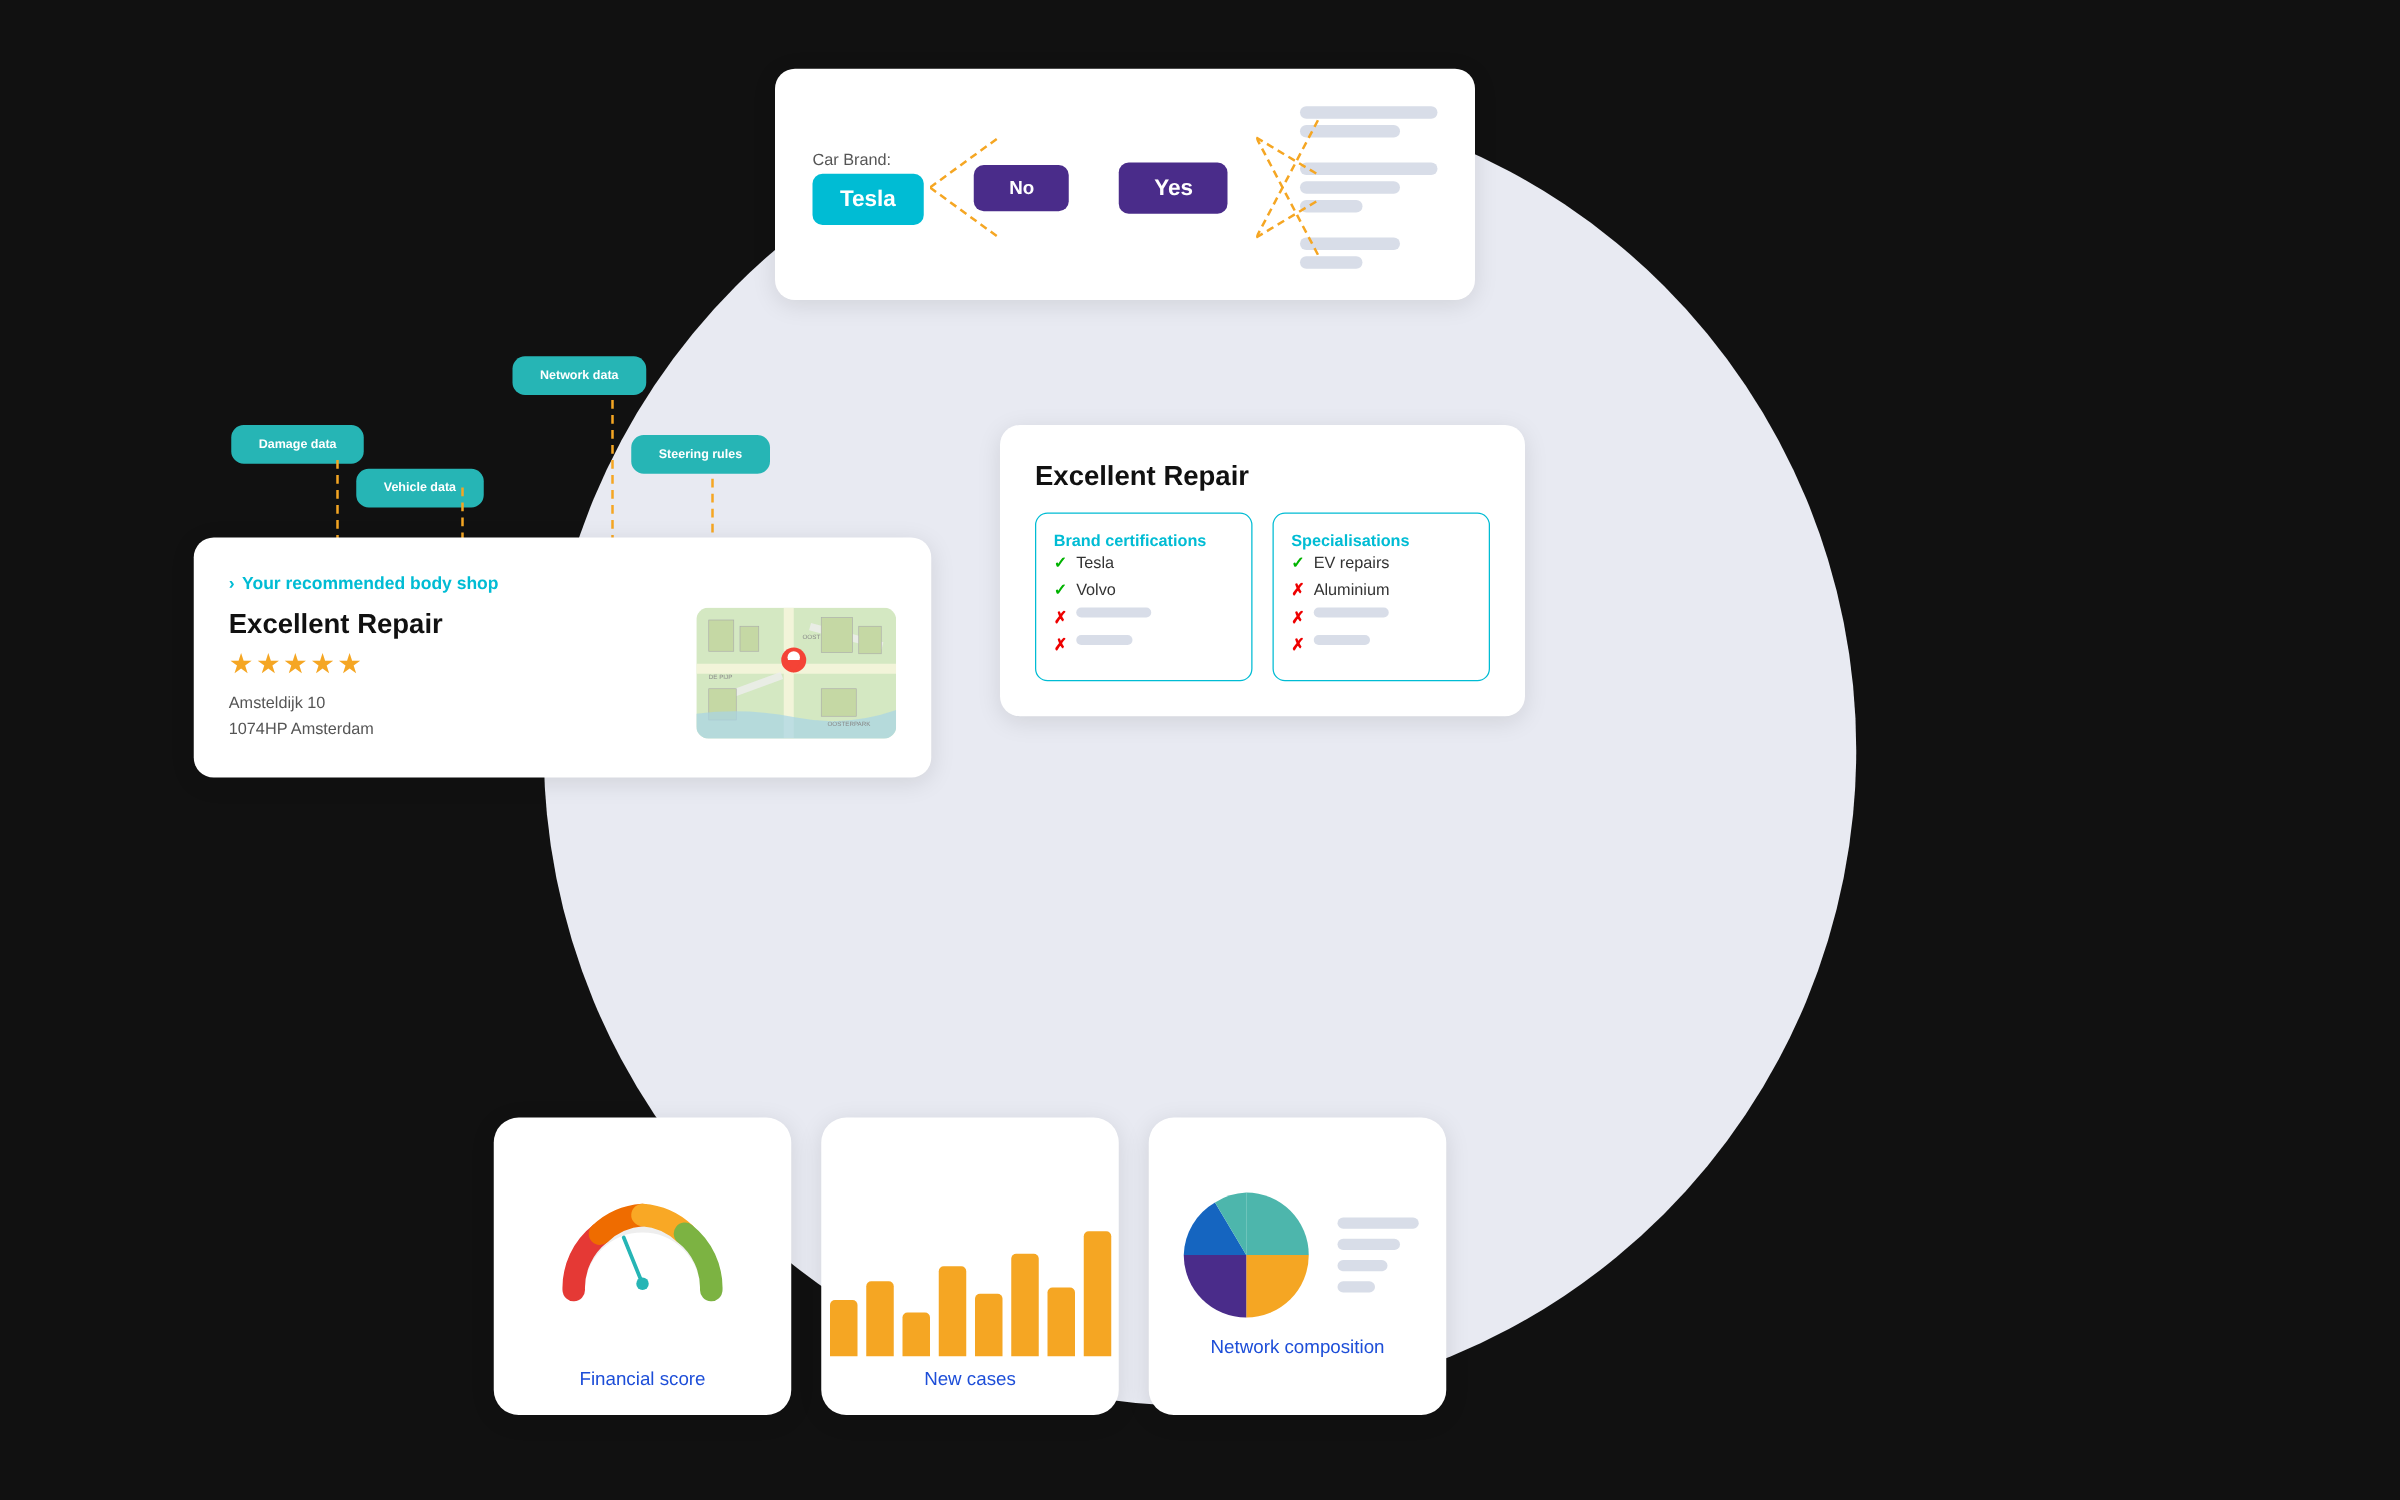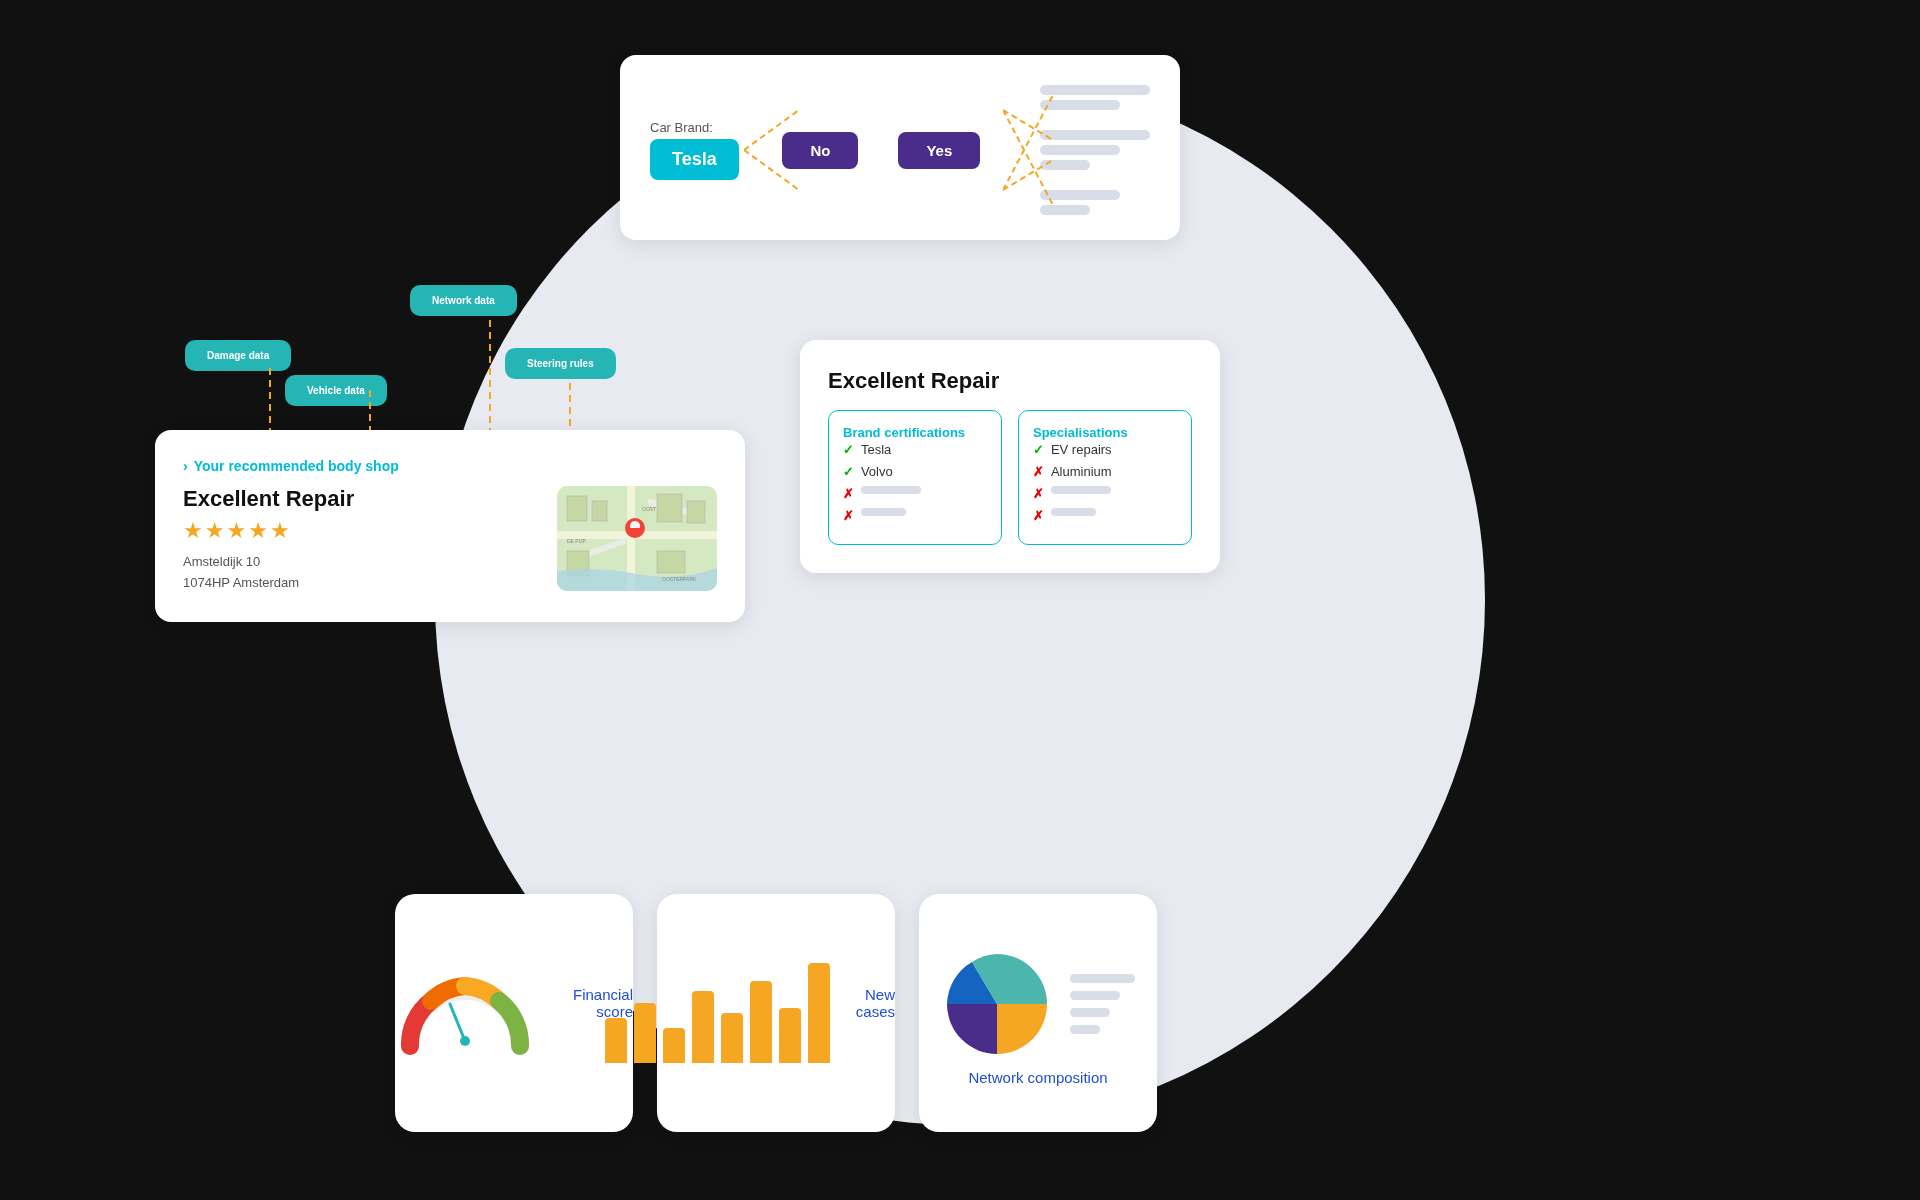--- a/index.html
+++ b/index.html
@@ -92,21 +92,21 @@
       font-size: 15px;
       font-weight: 700;
       padding: 10px 28px;
       border-radius: 8px;
       white-space: nowrap;
     }
 
     .dt-yes-btn {
       background: #4a2c8a;
       color: #fff;
-      font-size: 15px;
+      font-size: 18px;
       font-weight: 700;
       padding: 10px 28px;
       border-radius: 8px;
       white-space: nowrap;
     }
 
     .dt-right {
       display: flex;
       flex-direction: column;
       gap: 12px;
@@ -292,20 +292,21 @@
       gap: 24px;
     }
 
     .bottom-card {
       width: 238px;
       height: 238px;
       background: #fff;
       border-radius: 20px;
       box-shadow: 0 4px 20px rgba(0,0,0,0.1);
       display: flex;
+      flex-direction: column;
       align-items: center;
       justify-content: flex-end;
       padding-bottom: 20px;
       gap: 10px;
     }
 
     .bottom-card-label {
       font-size: 15px;
       font-weight: 400;
       color: #1d4ed8;

